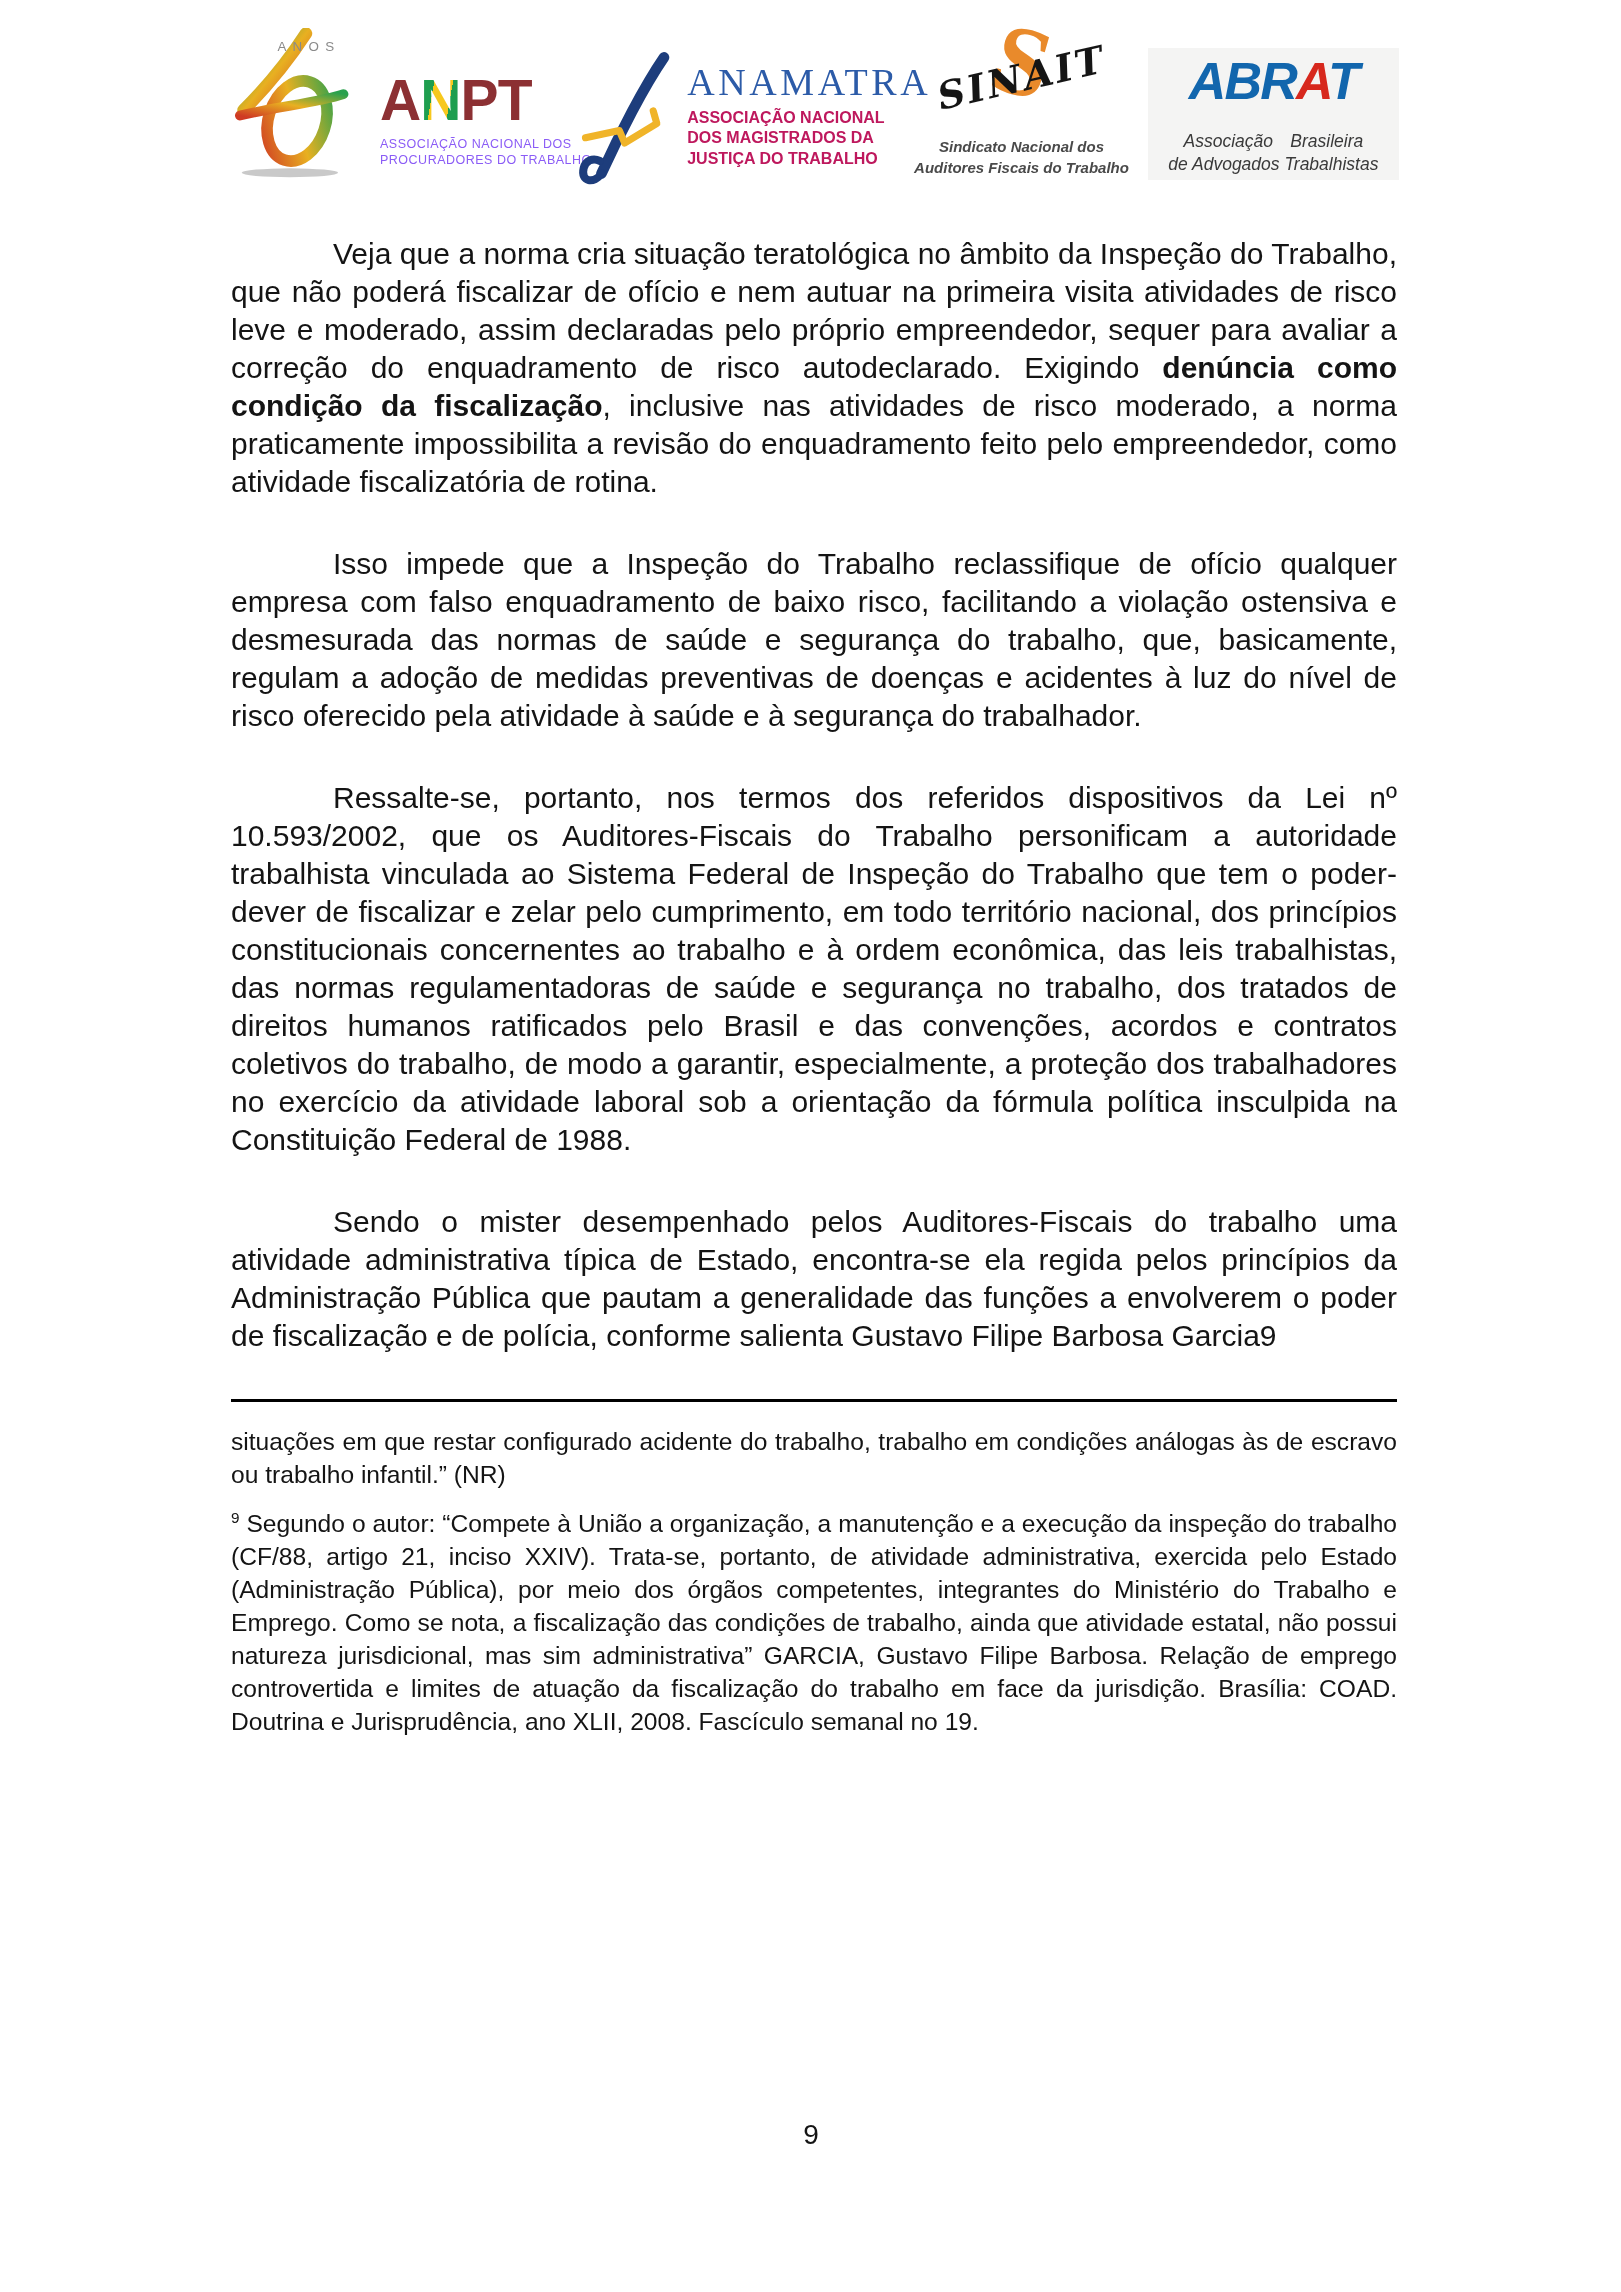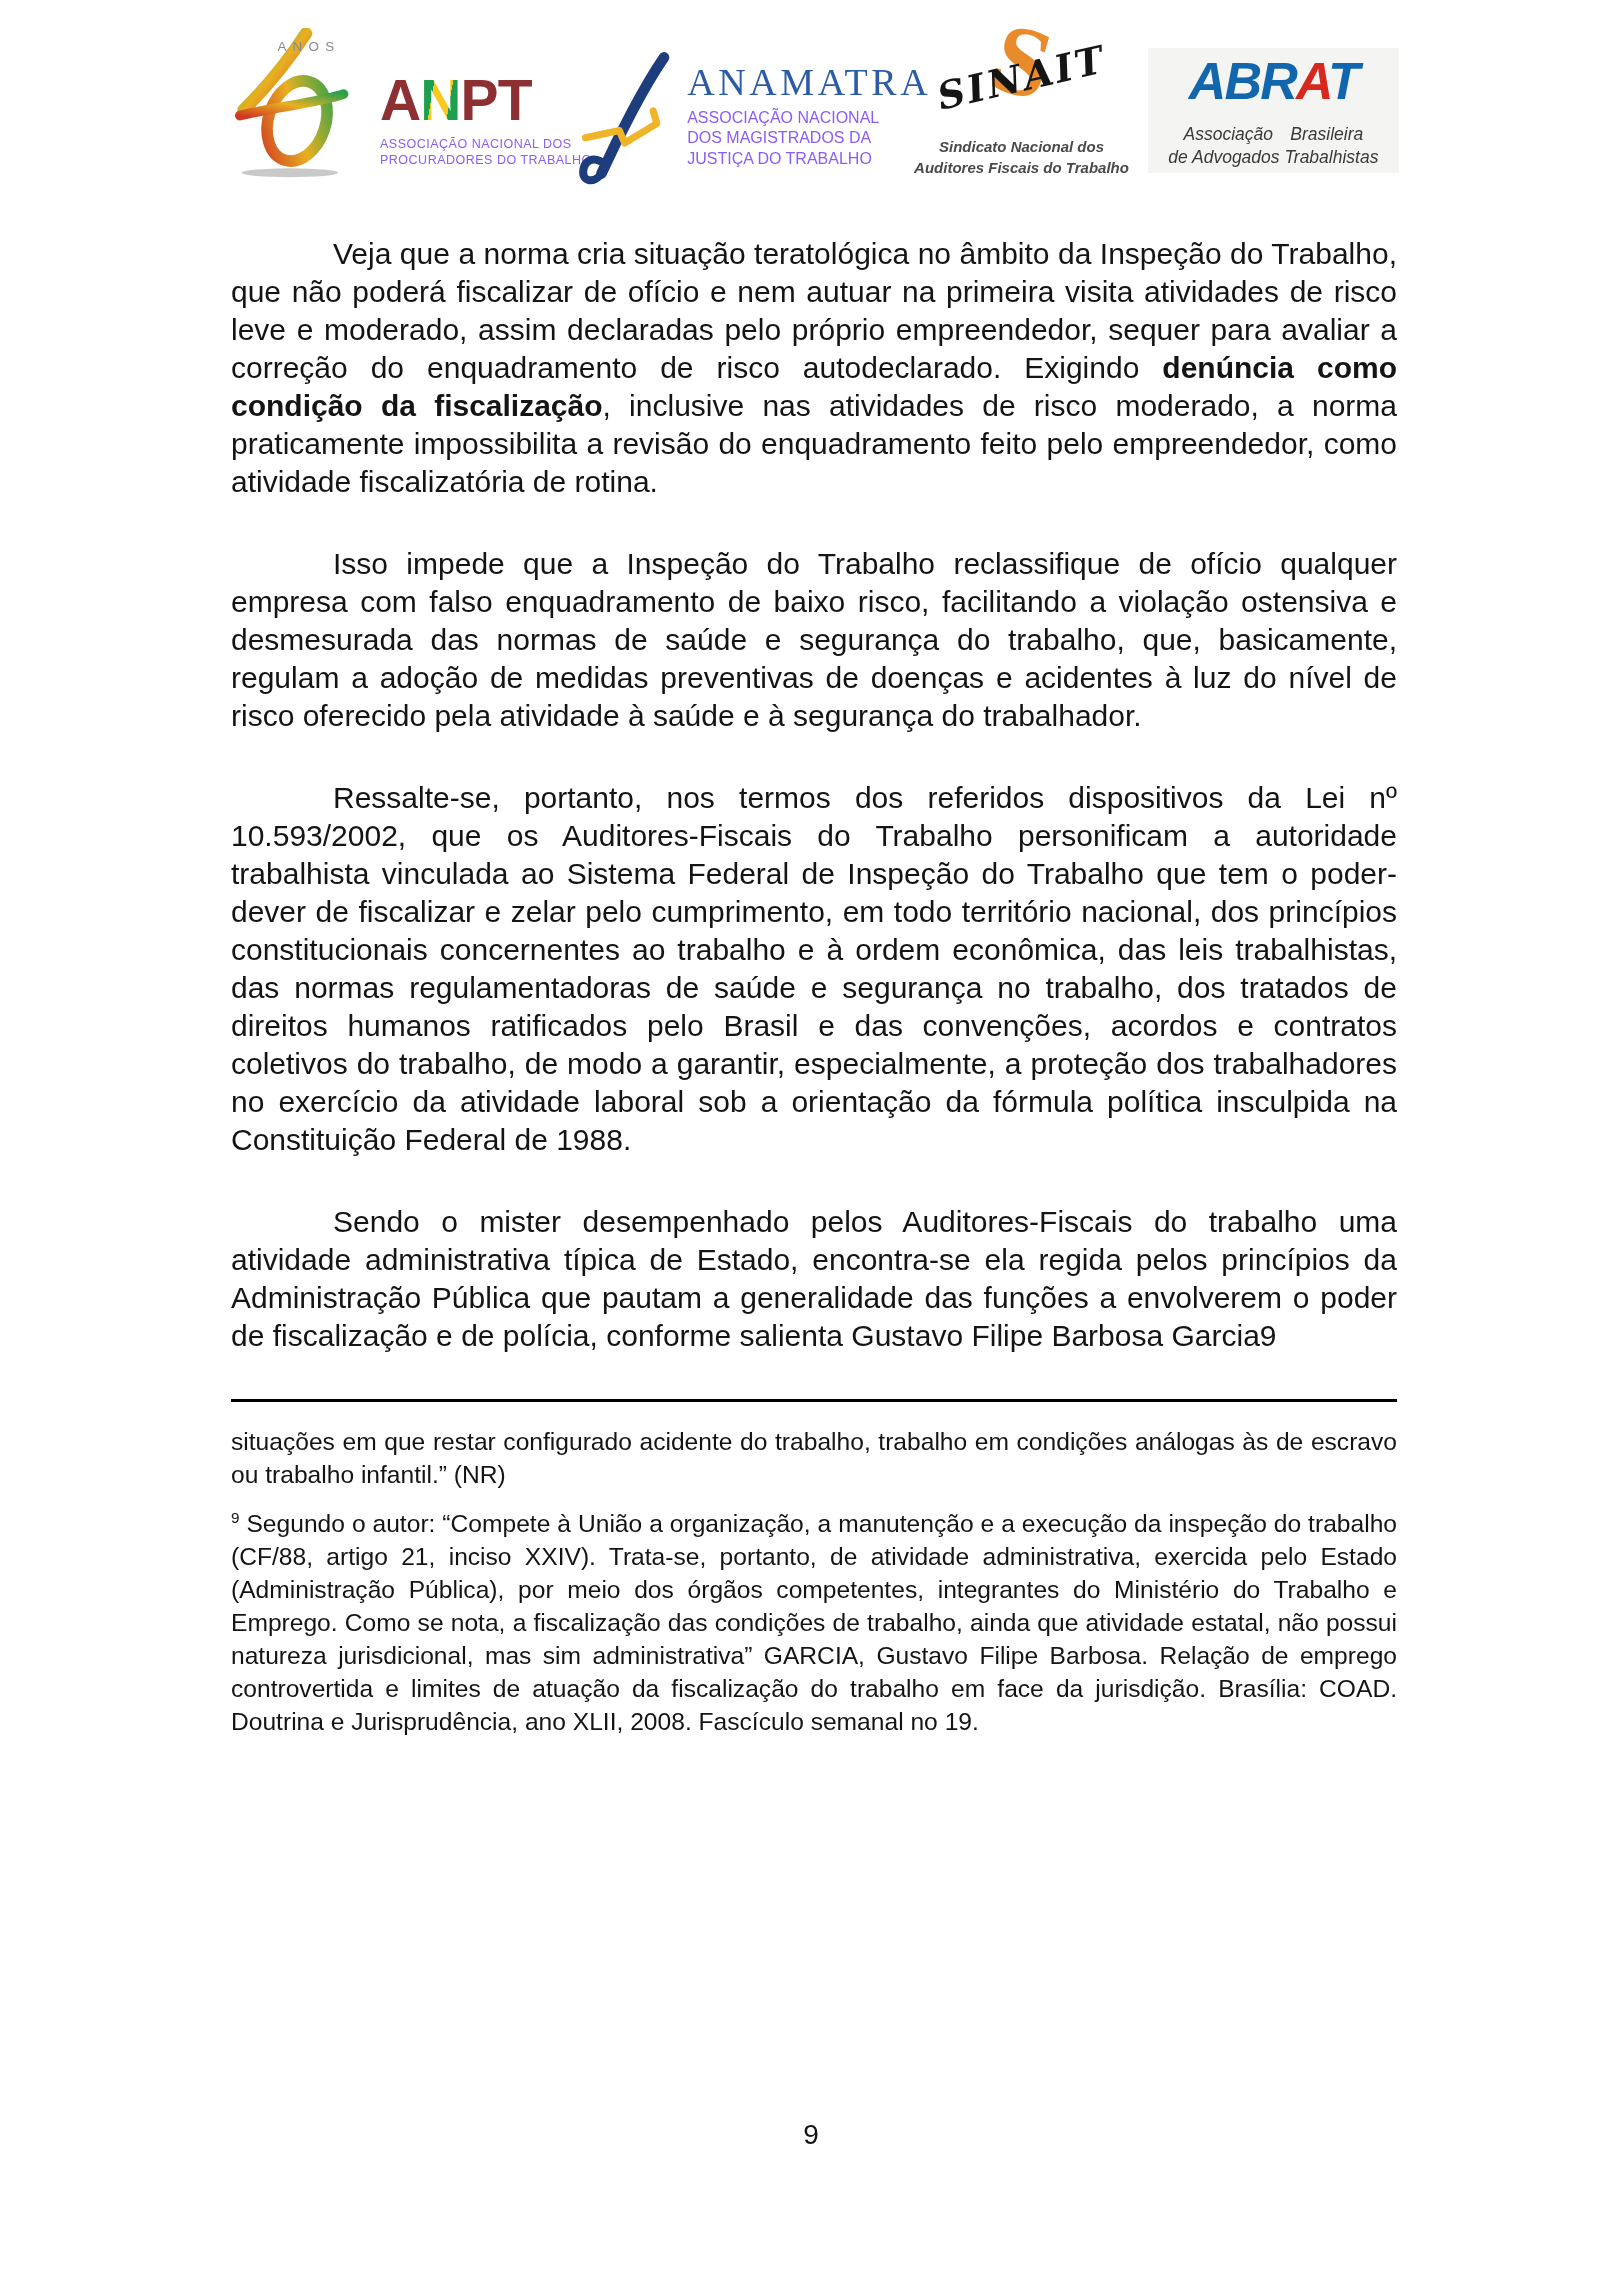--- a/index.html
+++ b/index.html
@@ -29,21 +29,21 @@
     -webkit-background-clip:text;background-clip:text;color:transparent;
   }
   .anpt-sub{margin-top:8px;font-size:12.5px;letter-spacing:0.5px;color:#8b5cf6;line-height:16px;white-space:nowrap;}
   
   .logo-anamatra{left:573px;top:52px;display:flex;align-items:flex-start;}
   .anamatra-text{margin-left:7.2px;padding-top:10.7px;}
   .anamatra-word{
     font-family:"Liberation Serif", serif;
     font-size:38px;letter-spacing:3.6px;color:#2c5ba8;line-height:1;white-space:nowrap;
   }
-  .anamatra-sub{margin-top:7.2px;font-size:16px;font-weight:normal;color:#8b5cf6;line-height:20.6px;white-space:nowrap;}
+  .anamatra-sub{margin-top:7.2px;font-size:16px;font-weight:bold;color:#be185d;line-height:20.6px;white-space:nowrap;}
   
   .logo-sinait{left:912px;top:23px;width:219px;text-align:center;}
   .sinait-mark{position:relative;height:100px;}
   .sinait-s{
     position:absolute;left:50%;top:-10.7px;transform:translateX(-50%) rotate(16deg);
     font-family:"Liberation Serif", serif;font-size:100px;font-weight:bold;
     color:#e98a2b;line-height:1;
   }
   .sinait-script{
     position:absolute;left:0;right:0;top:32px;
@@ -54,21 +54,21 @@
   .sinait-sub{margin-top:12.5px;font-size:15px;font-weight:bold;color:#4a4a4a;line-height:21.5px;white-space:nowrap;font-style:italic;}
   
   .logo-abrat{left:1148px;top:48px;width:240px;background:#f4f4f3;padding:7.2px 5.4px 5.4px 5.4px;text-align:center;}
   .abrat-word{
     font-size:52px;font-weight:bold;font-style:italic;letter-spacing:-1.8px;
     line-height:1;white-space:nowrap;
   }
   .abrat-blue{color:#1266ad;}
   .abrat-red{color:#d7281d;}
   .abrat-sub{
-    margin-top:16px;font-style:italic;color:#3a3a3a;font-size:17.5px;line-height:22.4px;white-space:nowrap;
+    margin-top:23px;font-style:italic;color:#3a3a3a;font-size:17.5px;line-height:22.4px;white-space:nowrap;
   }
   .abrat-sub .ws{word-spacing:12.5px;}
   
   .content{position:absolute;left:231px;top:235px;width:1166px;}
   p.body-par{
     margin:0 0 44px 0;
     font-size:30px;line-height:38px;
     text-align:justify;text-indent:102px;
     color:#141414;
   }

